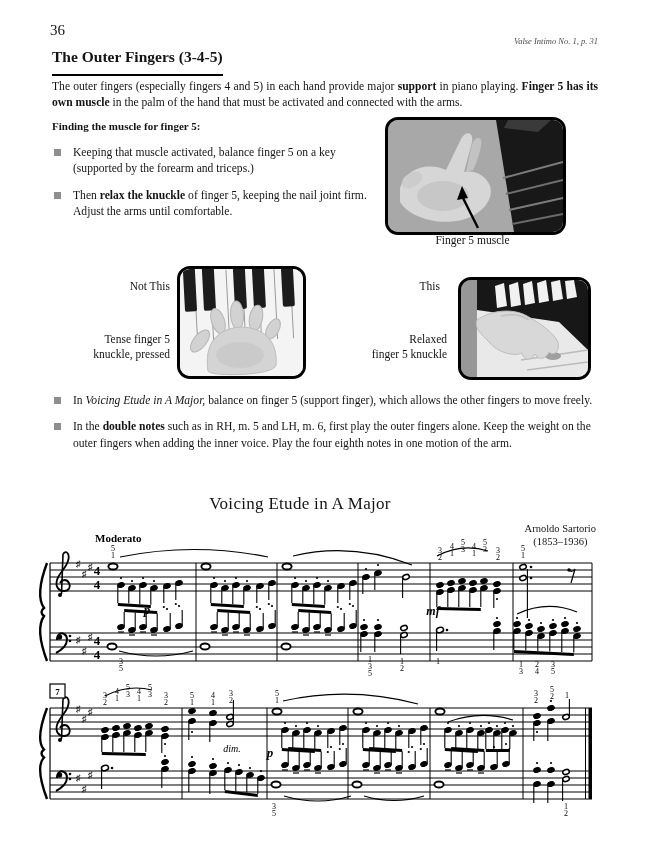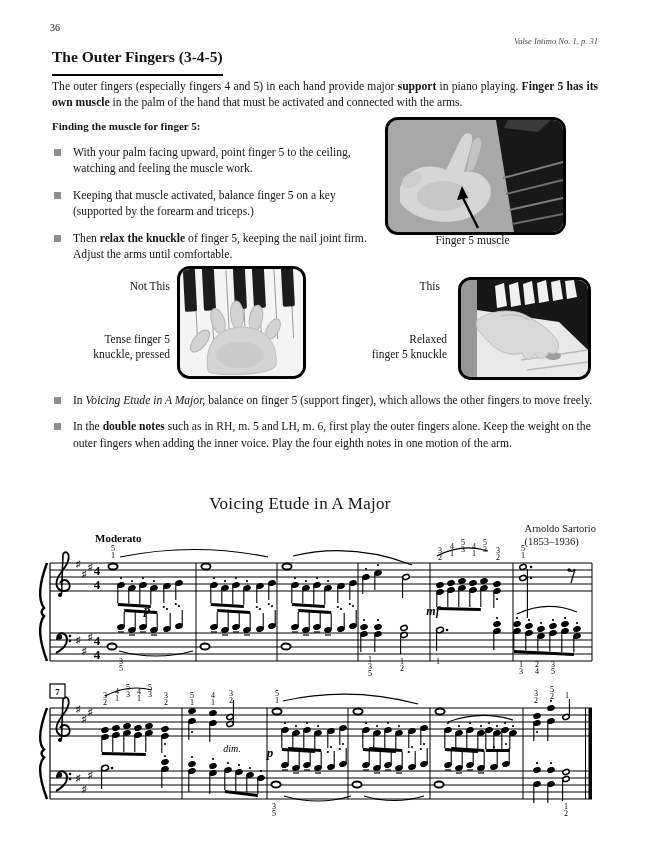--- a/index.html
+++ b/index.html
@@ -1,57 +1,53 @@
 <!DOCTYPE html>
 <html><head>
 <meta charset="utf-8">
 <style>
   html,body{margin:0;padding:0;background:#888;}
   .page{position:relative;width:648px;height:864px;background:#ffffff;
         font-family:"Liberation Serif",serif;color:#141414;overflow:hidden;}
   .abs{position:absolute;}
-  .pagenum{left:50px;top:22px;font-size:10px;}
+  .pagenum{left:50px;top:22px;font-size:15px;}
   .hdr-right{right:50px;top:36px;font-size:8.5px;font-style:italic;color:#4a4a4a;}
   .title{left:52px;top:48px;font-size:15.5px;font-weight:bold;border-bottom:2px solid #000;padding-bottom:8px;}
   .body-text{font-size:11.6px;line-height:1.42;}
   .intro{left:52px;top:79px;width:546px;text-align:justify;}
   .subhead{left:52px;top:120px;font-size:11px;font-weight:bold;}
   .bullets{display:flex;flex-direction:column;gap:10px;}
   .bullets1{left:52px;top:145px;width:316px;}
   .bullets2{left:52px;top:393px;width:548px;}
   .bullet-row{display:flex;align-items:flex-start;}
   .sq{flex:0 0 auto;width:7px;height:7px;background:#8e8e8e;margin:4px 12px 0 2px;}
   .bt{flex:1;}
   .photo{border:3px solid #000;border-radius:13px;overflow:hidden;background:#a8a8a8;}
   .photo svg{display:block;}
   .cap{font-size:11.5px;line-height:1.3;}
   .cap-center{text-align:center;}
   .cap-right{text-align:right;}
   .score-title{left:0;top:494px;width:600px;text-align:center;font-size:17px;font-weight:normal;letter-spacing:.3px;}
-  .composer{right:52px;top:522px;text-align:left;font-size:10.5px;line-height:1.25;}
+  .composer{right:52px;top:522px;text-align:center;font-size:10.5px;line-height:1.25;}
   #score-svg text{font-family:"Liberation Serif",serif;fill:#000;}
 </style>
 </head>
 <body>
 
 <div class="page">
 
   <div class="abs pagenum">36</div>
   <div class="abs hdr-right">Valse Intimo No. 1, p. 31</div>
   <div class="abs title">The Outer Fingers (3-4-5)</div>
 
   <div class="abs intro body-text"><span>The outer fingers (especially fingers 4 and 5) in each hand provide major </span><span style="font-weight: bold;">support</span><span> in piano playing.  </span><span style="font-weight: bold;">Finger 5 has its own muscle</span><span> in the palm of the hand that must be activated and connected with the arms.</span></div>
 
   <div class="abs subhead">Finding the muscle for finger 5:</div>
 
   <div class="abs bullets bullets1 body-text">
-    <div class="bullet-row">
-      <span class="sq"></span>
-      <div class="bt"><span>With your palm facing upward, point finger 5 to the ceiling, watching and feeling the muscle work.</span></div>
-    </div>
     <div class="bullet-row">
       <span class="sq"></span>
       <div class="bt"><span>Keeping that muscle activated, balance finger 5 on a key (supported by the forearm and triceps.)</span></div>
     </div>
     <div class="bullet-row">
       <span class="sq"></span>
       <div class="bt"><span>Then </span><span style="font-weight: bold;">relax the knuckle</span><span> of finger 5, keeping the nail joint firm.  Adjust the arms until comfortable.</span></div>
     </div>
   </div>
 

